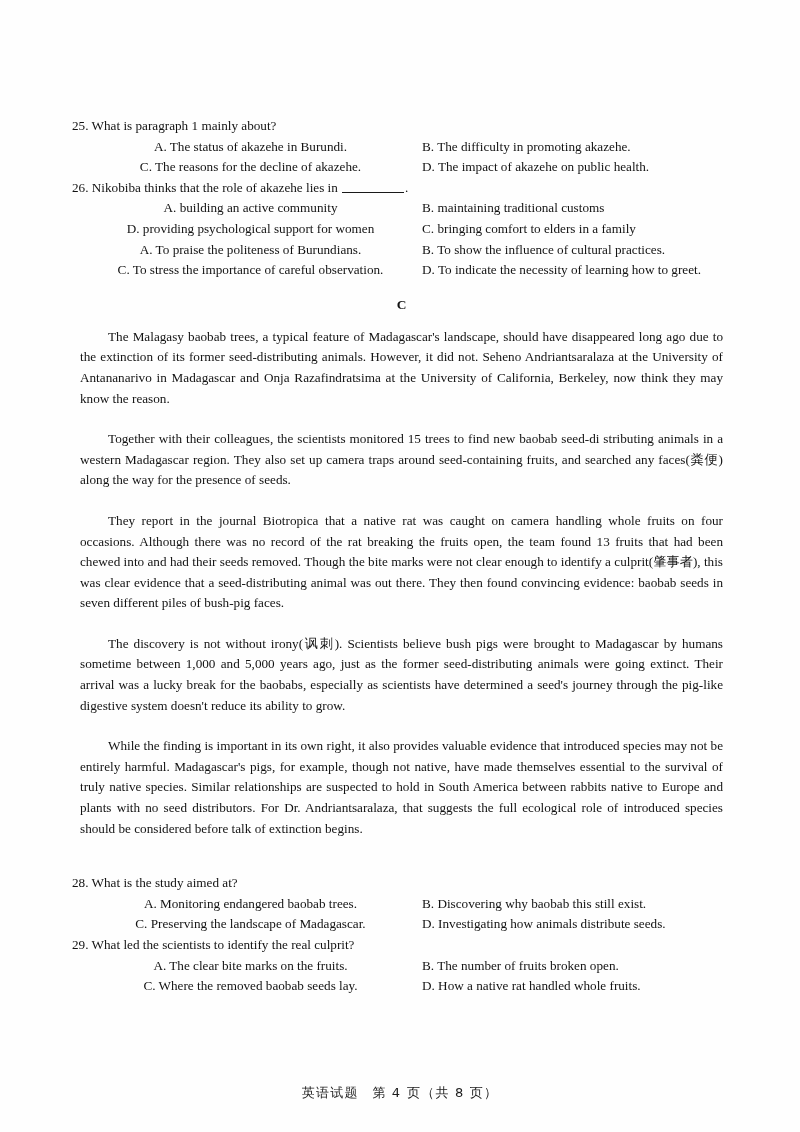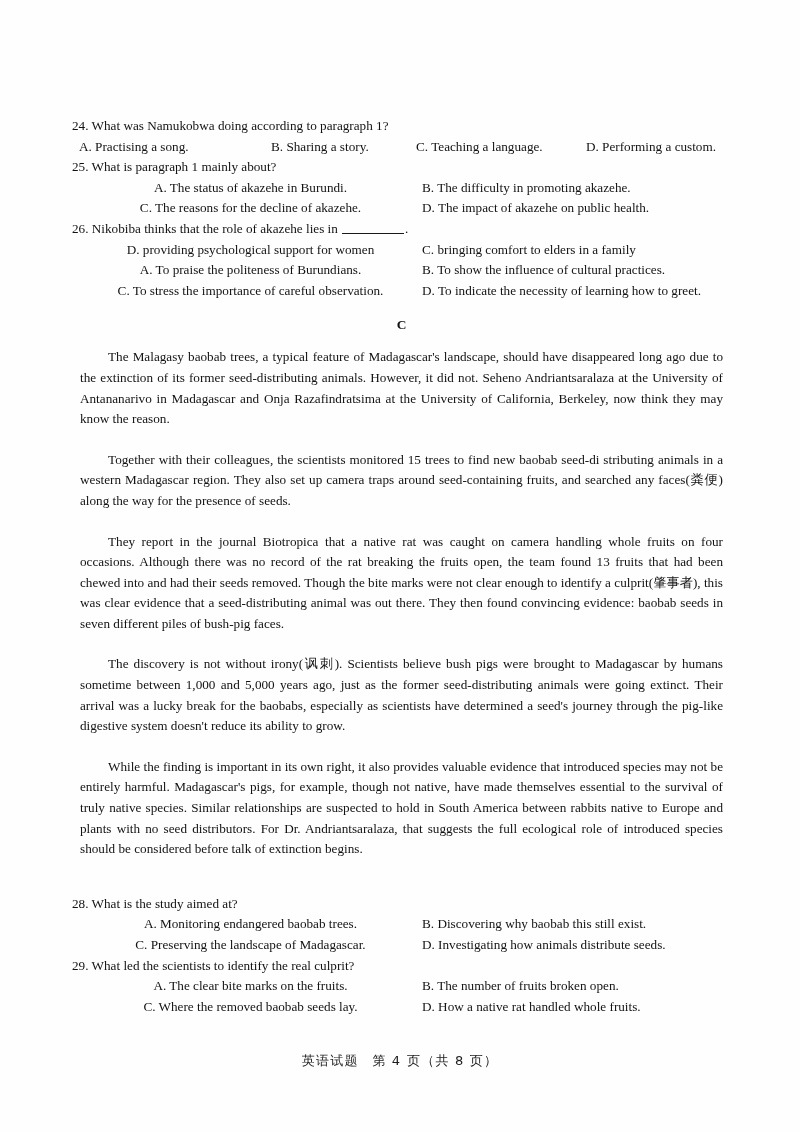--- a/index.html
+++ b/index.html
@@ -89,61 +89,56 @@
     text-justify: inter-word;
     text-indent: 28px;
     margin: 8px;
     -webkit-hyphens: none;
     hyphens: none;
   }
 
   .footer {
     position: absolute;
     left: 0;
-    top: 1052px;
+    top: 1084px;
     width: 800px;
     text-align: center;
     font-family: "DejaVu Sans", "Liberation Sans", sans-serif;
     font-size: 13px;
     letter-spacing: 1.2px;
     color: #1c1c1c;
   }
   .footer .pg-num { letter-spacing: 2px; }
 </style>
 </head>
 <body>
 
 <div class="page">
 
   <div class="content">
 
-    <div class="qblock">
-      <p class="qstem">24. What was Namukobwa doing according to paragraph 1?</p>
-      <div class="opt-row four-col">
-        <span class="opt opt-a">A. Practising a song.</span>
-        <span class="opt opt-b">B. Sharing a story.</span>
-        <span class="opt opt-c">C. Teaching a language.</span>
-        <span class="opt opt-d">D. Performing a custom.</span>
-      </div>
-    </div>
 
     <div class="qblock">
       <p class="qstem">25. What is paragraph 1 mainly about?</p>
       <div class="opt-row two-col">
         <span class="opt">A. The status of akazehe in Burundi.</span>
         <span class="opt">B. The difficulty in promoting akazehe.</span>
       </div>
       <div class="opt-row two-col">
         <span class="opt">C. The reasons for the decline of akazehe.</span>
         <span class="opt">D. The impact of akazehe on public health.</span>
       </div>
     </div>
 
     <div class="qblock">
       <p class="qstem"><span>26. Nikobiba thinks that the role of akazehe lies in</span><span class="blank-line"></span><span>.</span></p>
+      <div class="opt-row two-col">
+        <span class="opt">A. building an active community</span>
+        <span class="opt">B. maintaining traditional customs</span>
+      </div>
       <div class="opt-row two-col">
         <span class="opt">D. providing psychological support for women</span>
         <span class="opt">C. bringing comfort to elders in a family</span>
       </div>
     </div>
 
     <div class="qblock">
       <div class="opt-row two-col">
         <span class="opt">A. To praise the politeness of Burundians.</span>
         <span class="opt">B. To show the influence of cultural practices.</span>

